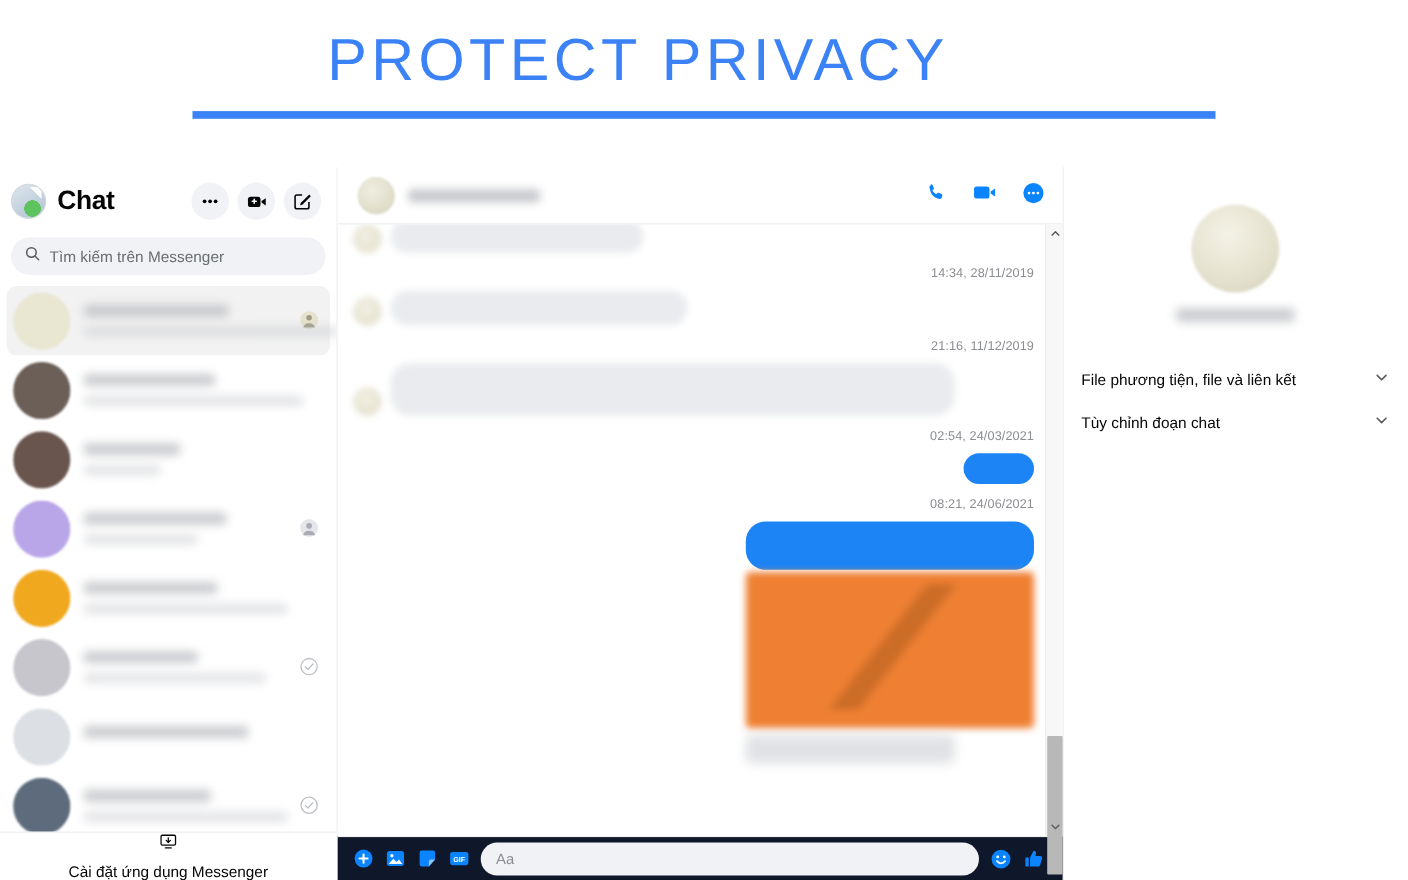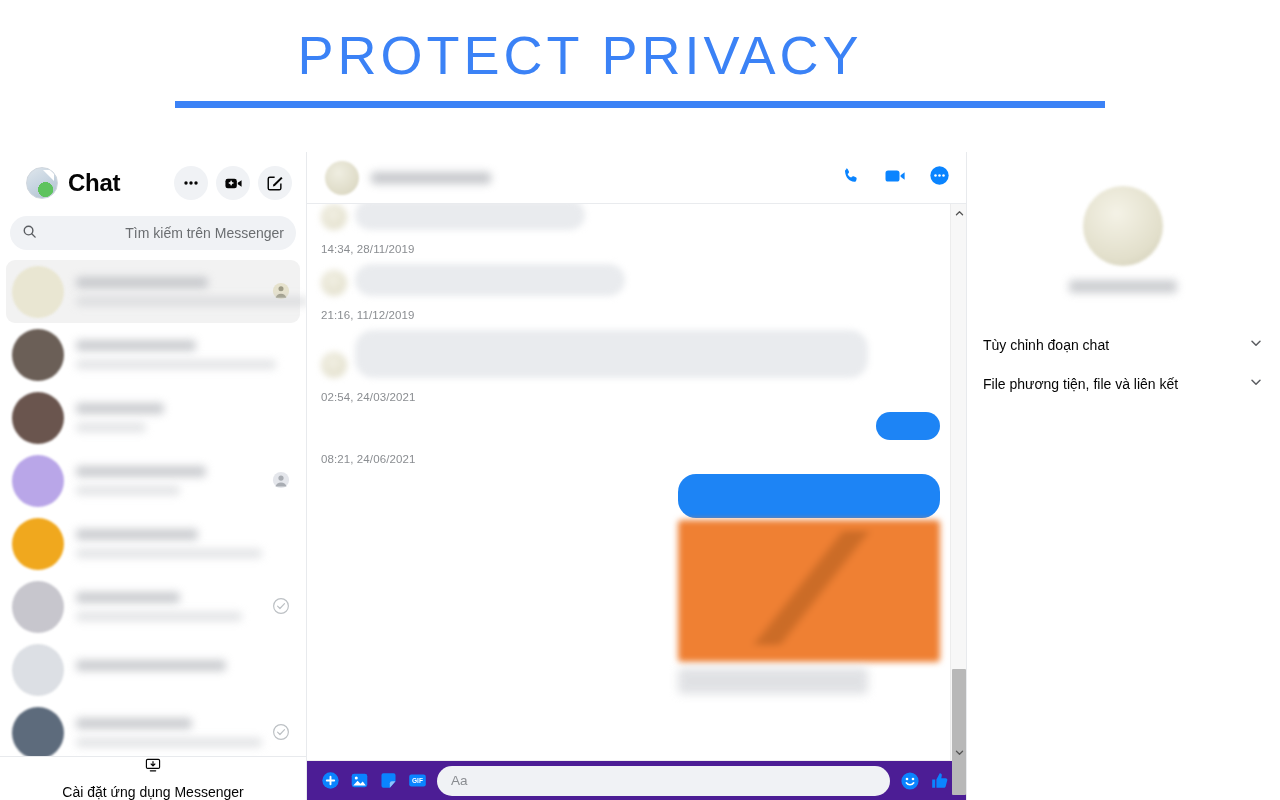--- a/index.html
+++ b/index.html
@@ -45,21 +45,21 @@
   #sidebar {
     width: 307px; height: 648px;
     background: #ffffff;
     border-right: 1px solid #e8eaed;
     display: flex; flex-direction: column;
     position: relative;
   }
   #sidebar-head {
     height: 62px;
     display: flex; align-items: center;
-    padding: 0 14px 0 26px;
+    padding: 0 14px 0 10px;
   }
   .me-avatar {
     width: 32px; height: 32px; border-radius: 50%;
     background:
       radial-gradient(circle at 62% 72%, #5ec35e 0 26%, rgba(94,195,94,0) 27%),
       linear-gradient(150deg, #dfe6ec 0%, #c9d6e2 45%, #aebfcd 100%);
     border: 1px solid #d0d7de;
     flex: 0 0 auto;
     position: relative; overflow: hidden;
   }
@@ -82,21 +82,21 @@
   .round-btn svg { display: block; }
 
   #search-wrap { padding: 2px 10px 10px 10px; }
   #search-box {
     height: 34px; border-radius: 18px; background: #f0f2f5;
     display: flex; align-items: center; padding: 0 12px; gap: 8px;
   }
   #search-input {
     border: 0; outline: 0; background: transparent;
     font-family: "Liberation Sans", sans-serif;
-    font-size: 14px; color: #be185d; width: 100%; text-align: right;
+    font-size: 14px; color: #be185d; width: 100%;
   }
   #search-input::placeholder { color: #6a6d70; }
 
   #convo-list {
     flex: 1; overflow: hidden; padding: 0 6px;
     position: relative;
   }
   .convo {
     height: 63px; border-radius: 9px;
     display: flex; align-items: center; gap: 12px;
@@ -148,21 +148,21 @@
     margin-left: 12px; width: 120px; height: 12px;
     background:#b9bbc0; border-radius:4px; filter: blur(4px); opacity:.8;
   }
   #t-actions { margin-left: auto; display: flex; align-items: center; gap: 22px; color: #0a84ff; }
 
   #messages {
     flex: 1; position: relative; overflow: hidden;
     padding: 0 26px 6px 14px;
   }
   .tstamp {
-    text-align: left; font-size: 11.5px; color: #8a8d91;
+    text-align: right; font-size: 11.5px; color: #8a8d91;
     margin: 13px 0 9px 0; letter-spacing: .1px;
   }
   .row { display: flex; align-items: flex-end; gap: 8px; margin-bottom: 2px; }
   .row.out { justify-content: flex-end; }
   .m-avatar {
     width: 26px; height: 26px; border-radius: 50%;
     background: radial-gradient(circle at 45% 40%, #f2f0e4, #e3e0cd 75%);
     filter: blur(3px); flex: 0 0 auto;
   }
   .bubble-in {
@@ -198,21 +198,21 @@
   }
   #sb-up { top: 0; }
   #sb-down { bottom: 0; }
   #sb-thumb {
     position: absolute; left: 1px; width: 14px;
     top: 465px; height: 126px; background: #b8b8b8; border-radius: 1px;
   }
 
   #composer {
     height: 40px; display: flex; align-items: center; gap: 10px;
-    padding: 0 16px 0 14px; background:#4c1d95;
+    padding: 0 16px 0 14px; background:#0f172a;
     border-top: 1px solid #f0f0f0;
   }
   .c-icon { color: #0a84ff; display: flex; align-items: center; }
   #msg-input-wrap {
     flex: 1; height: 30px; background: #f0f2f5; border-radius: 16px;
     display: flex; align-items: center; padding: 0 14px;
   }
   #msg-input {
     border: 0; outline: 0; background: transparent; width: 100%;
     font-family: "Liberation Sans", sans-serif; font-size: 13.5px; color: #65676b;
@@ -517,27 +517,27 @@
           </svg>
       </span>
     </div>
   </div>
 
   <div id="details">
     <div id="d-avatar"></div>
     <div id="d-name"></div>
     <div id="d-sections">
         <div class="d-row">
+          <span>File phương tiện, file và liên kết</span>
+          <span class="chev"><svg width="14" height="14" viewBox="0 0 14 14" fill="none" stroke="currentColor" stroke-width="1.5">
+              <path d="M3 5.2 7 9.2l4-4" stroke-linecap="round" stroke-linejoin="round"></path>
+            </svg></span>
+        </div>
+        <div class="d-row">
           <span>Tùy chỉnh đoạn chat</span>
           <span class="chev"><svg width="14" height="14" viewBox="0 0 14 14" fill="none" stroke="currentColor" stroke-width="1.5">
               <path d="M3 5.2 7 9.2l4-4" stroke-linecap="round" stroke-linejoin="round"></path>
             </svg></span>
         </div>
-        <div class="d-row">
-          <span>File phương tiện, file và liên kết</span>
-          <span class="chev"><svg width="14" height="14" viewBox="0 0 14 14" fill="none" stroke="currentColor" stroke-width="1.5">
-              <path d="M3 5.2 7 9.2l4-4" stroke-linecap="round" stroke-linejoin="round"></path>
-            </svg></span>
-        </div>
       </div>
   </div>
 
 </div>
 
 </body></html>

